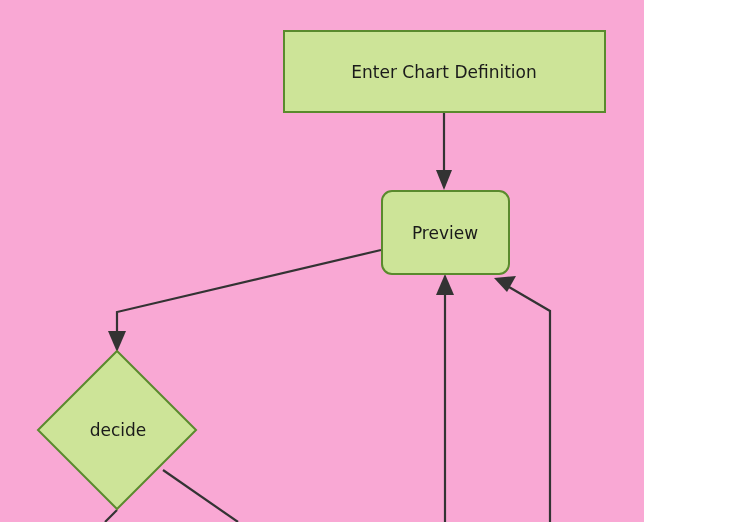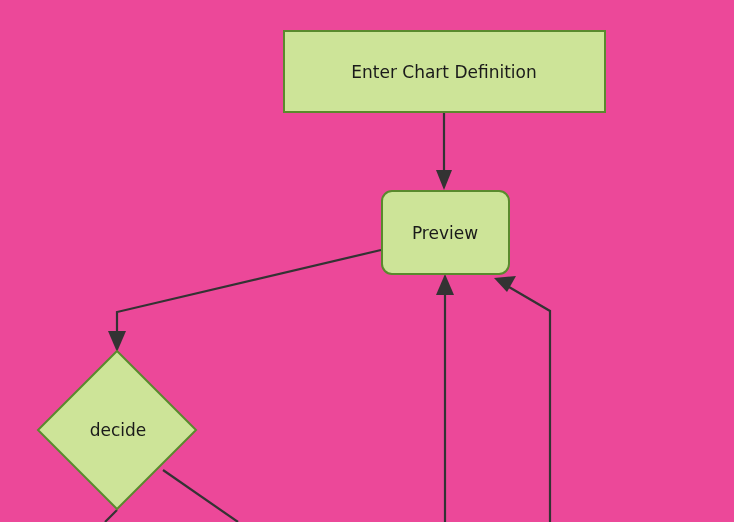--- a/index.html
+++ b/index.html
@@ -6,23 +6,23 @@
   html, body {
     margin: 0;
     padding: 0;
     background: #ffffff;
   }
   body {
     font-family: "DejaVu Sans", sans-serif;
   }
   #canvas {
     position: relative;
-    width: 734px;
+    width: 644px;
     height: 522px;
-    background: #ec4899;
+    background: #f9a8d4;
     overflow: hidden;
   }
   #flow-svg {
     position: absolute;
     left: 0;
     top: 0;
     width: 740px;
     height: 522px;
     display: block;
   }

